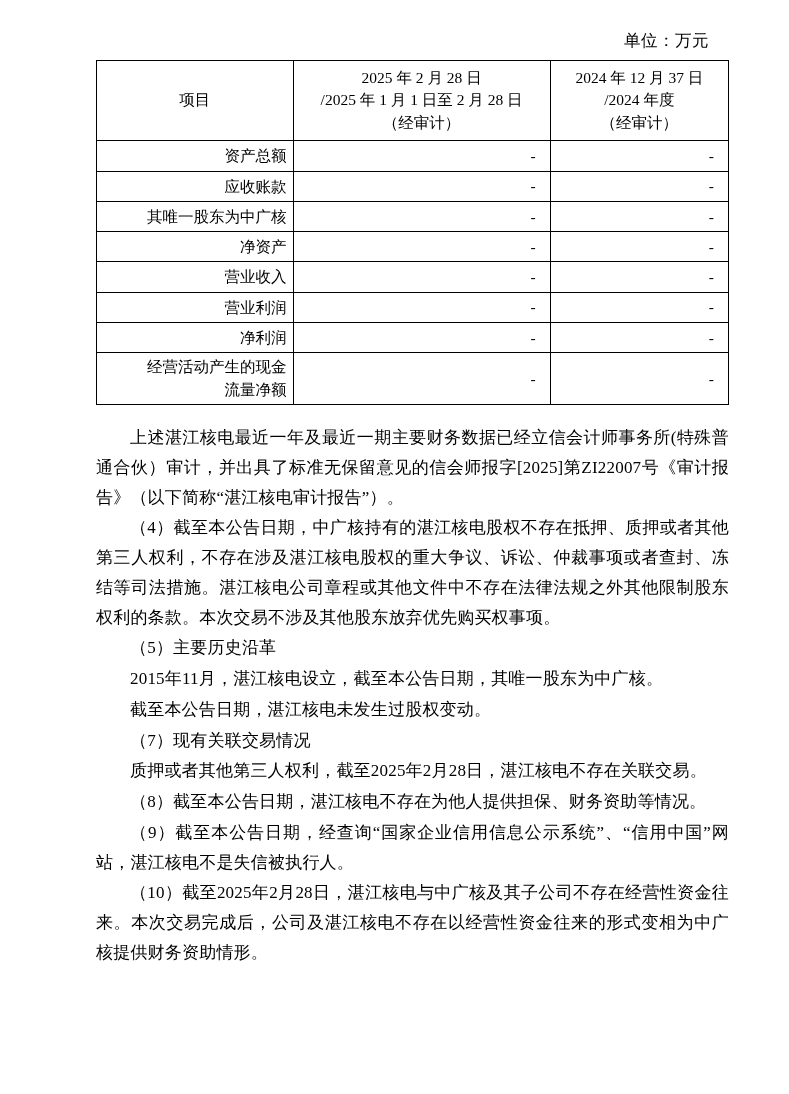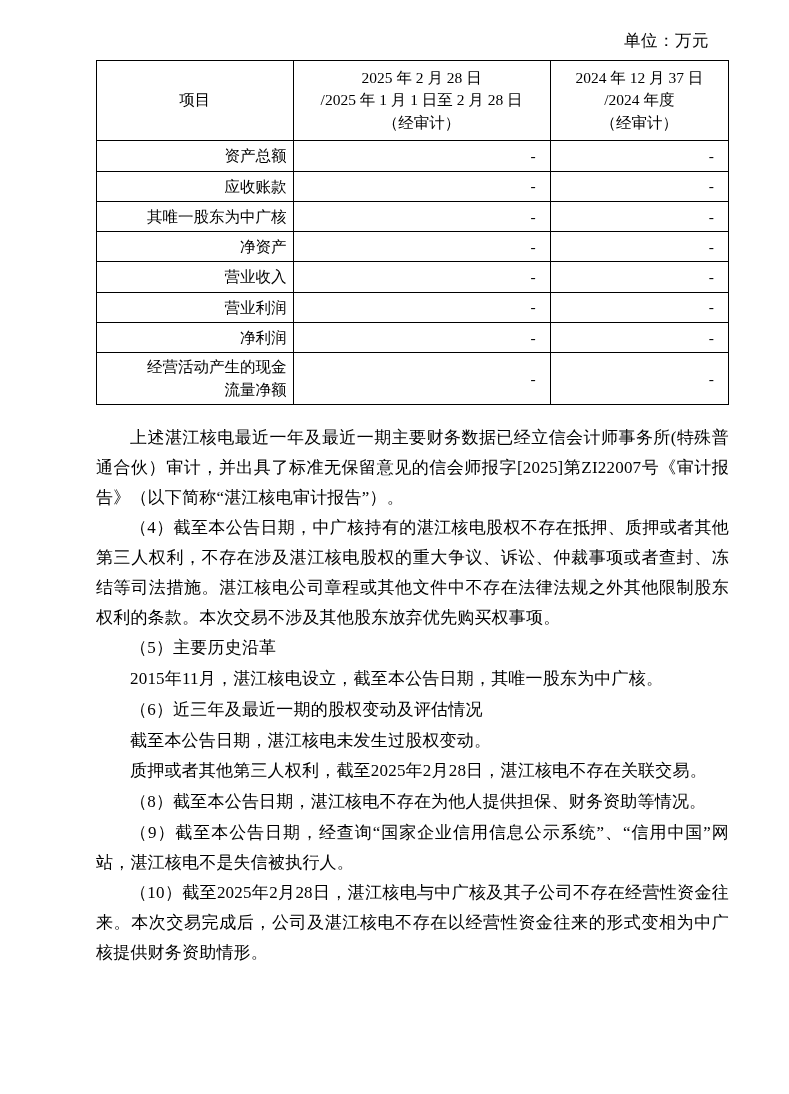--- a/index.html
+++ b/index.html
@@ -145,21 +145,21 @@
         <td class="val">-</td>
       </tr>
     </tbody>
   </table>
 
   <div class="body-text">
     <p class="para">上述湛江核电最近一年及最近一期主要财务数据已经立信会计师事务所(特殊普通合伙）审计，并出具了标准无保留意见的信会师报字[2025]第ZI22007号《审计报告》（以下简称“湛江核电审计报告”）。</p>
     <p class="para">（4）截至本公告日期，中广核持有的湛江核电股权不存在抵押、质押或者其他第三人权利，不存在涉及湛江核电股权的重大争议、诉讼、仲裁事项或者查封、冻结等司法措施。湛江核电公司章程或其他文件中不存在法律法规之外其他限制股东权利的条款。本次交易不涉及其他股东放弃优先购买权事项。</p>
     <p class="para">（5）主要历史沿革</p>
     <p class="para">2015年11月，湛江核电设立，截至本公告日期，其唯一股东为中广核。</p>
-    <p class="para">（6）近三年及最近一期的股权变动及评估情况</p>
     <p class="para">截至本公告日期，湛江核电未发生过股权变动。</p>
+    <p class="para">（7）现有关联交易情况</p>
     <p class="para">质押或者其他第三人权利，截至2025年2月28日，湛江核电不存在关联交易。</p>
     <p class="para">（8）截至本公告日期，湛江核电不存在为他人提供担保、财务资助等情况。</p>
     <p class="para">（9）截至本公告日期，经查询“国家企业信用信息公示系统”、“信用中国”网站，湛江核电不是失信被执行人。</p>
     <p class="para">（10）截至2025年2月28日，湛江核电与中广核及其子公司不存在经营性资金往来。本次交易完成后，公司及湛江核电不存在以经营性资金往来的形式变相为中广核提供财务资助情形。</p>
   </div>
 
 </div>
 
 </body></html>

